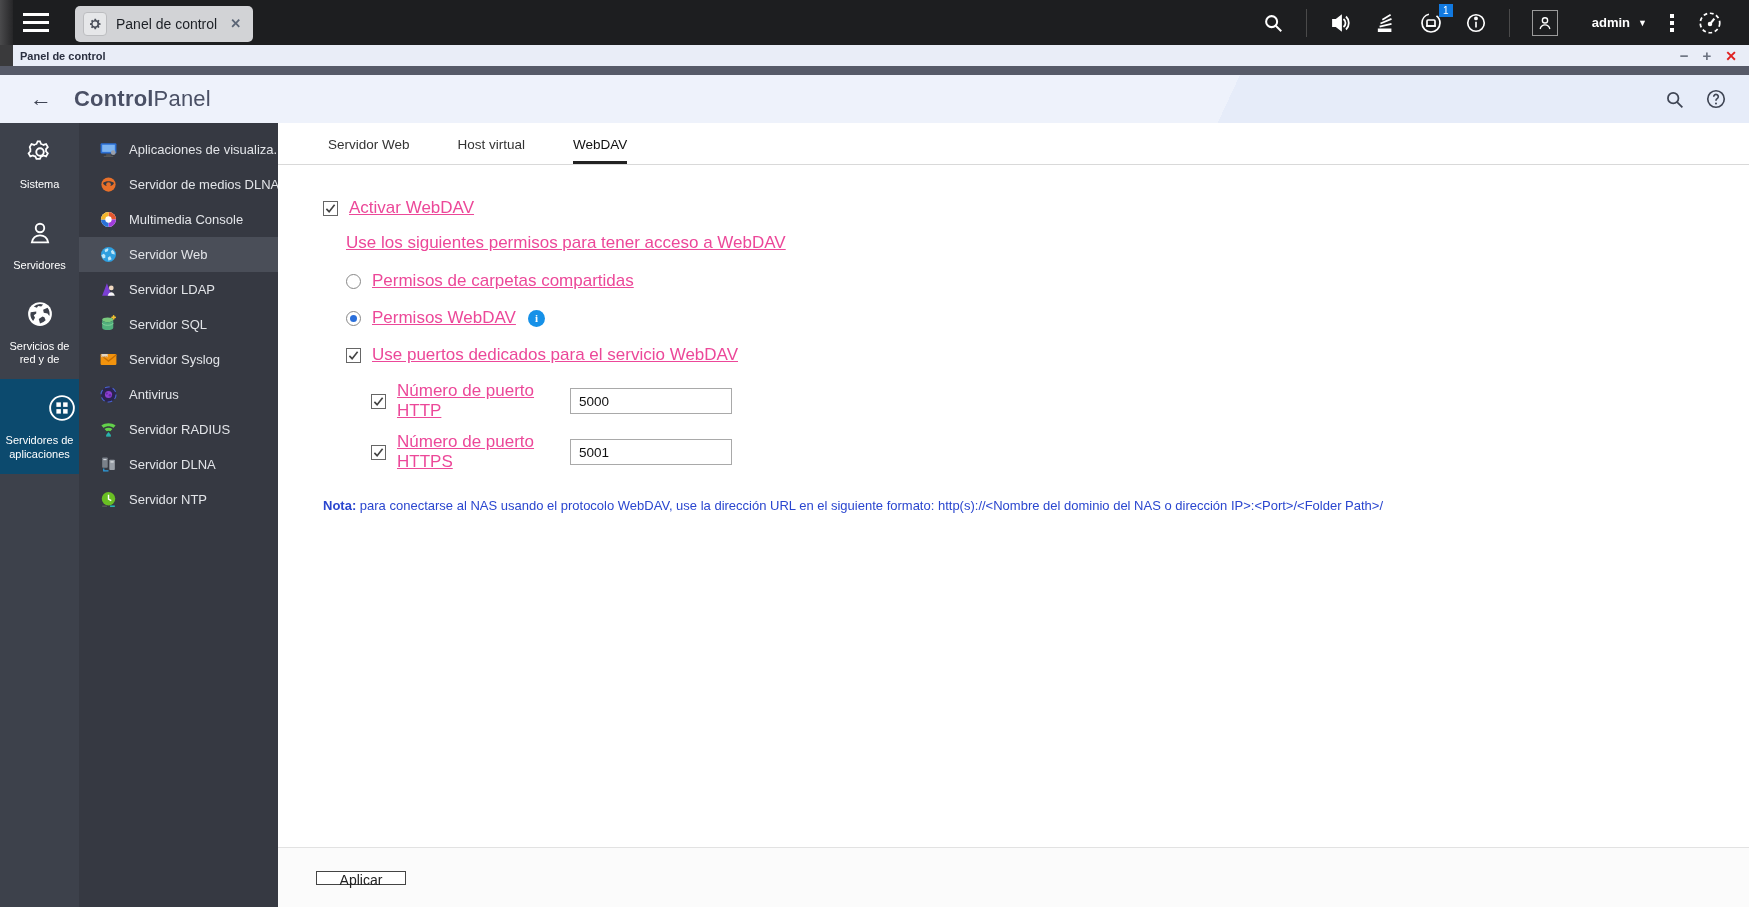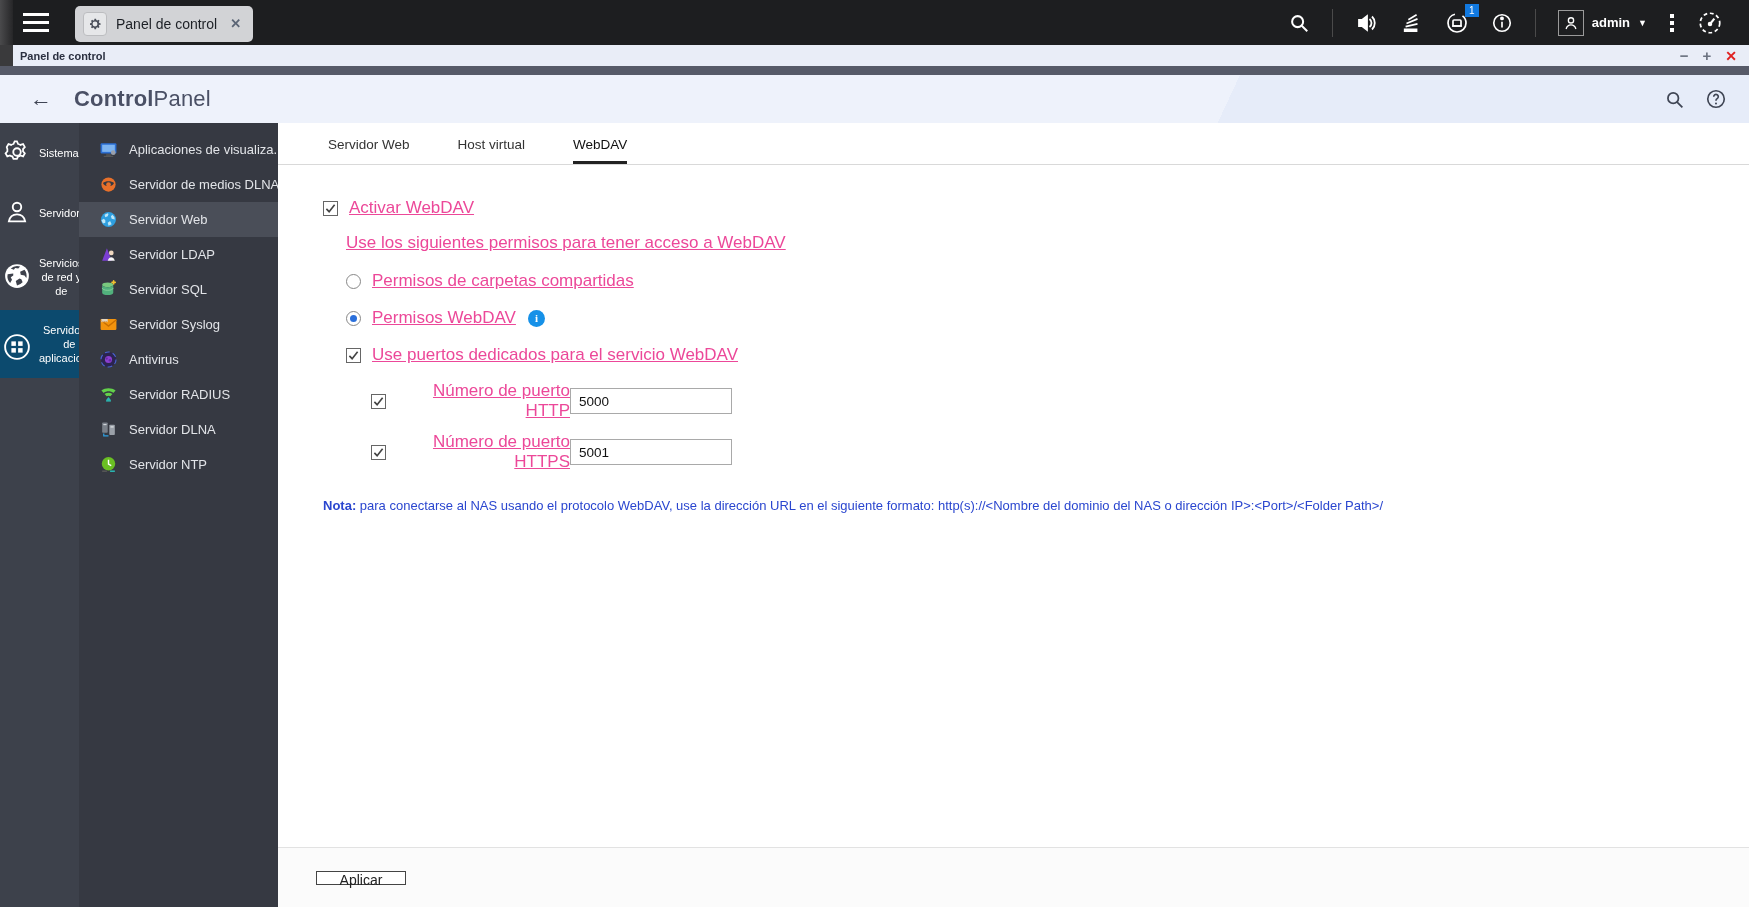--- a/index.html
+++ b/index.html
@@ -18,21 +18,21 @@
     border-radius:4px; display:flex; align-items:center; justify-content:center; }
   .desk-tab .label { font-size:14px; color:#1d2026; }
   .desk-tab .close { color:#5b6576; font-weight:bold; font-size:13px; padding-left:4px; }
   .top-icons { margin-left:auto; display:flex; align-items:center; gap:22px; padding-right:26px; color:#fff; }
   .top-icons .sep { width:1px; height:28px; background:#4a4a4a; }
   .iconbtn { position:relative; display:flex; align-items:center; justify-content:center; cursor:pointer; }
   .badge { position:absolute; top:-7px; right:-10px; background:#1179e0; color:#fff; font-size:10px;
     min-width:14px; height:13px; line-height:13px; text-align:center; padding:0 2px; }
   .user-cluster { display:flex; align-items:center; gap:8px; cursor:pointer; }
   .avatar-frame { width:26px; height:26px; border:1px solid #9a9a9a; display:flex; align-items:center; justify-content:center; }
-  .admin-name { font-size:13px; font-weight:bold; color:#fff; }
+  .admin-name { font-size:13px; font-weight:bold; color:#fff;margin-left:26px; }
   .caret { font-size:9px; color:#fff; }
 
   
   .wintitle { position:relative; height:21px; background:#e9edf7; display:flex; align-items:center; }
   .wintitle-edge { width:13px; align-self:stretch; background:#3a3a3c; }
   .wintitle .wtext { font-size:11px; font-weight:bold; color:#2b3040; padding-left:7px; }
   .winctrls { margin-left:auto; display:flex; align-items:center; gap:14px; padding-right:12px; }
   .winctrls span { font-weight:bold; cursor:pointer; line-height:1; }
   .wc-min,.wc-max { color:#6b7280; font-size:15px; }
   .wc-close { color:#e02020; font-size:14px; }
@@ -44,21 +44,21 @@
   .back-arrow { font-size:22px; color:#3f4554; cursor:pointer; margin-right:22px; }
   .apptitle { font-size:22px; color:#4a5065; letter-spacing:.2px; }
   .apptitle b { font-weight:bold; }
   .header-icons { margin-left:auto; display:flex; align-items:center; gap:20px; }
   .header-icons .iconbtn { color:#3f4554; }
 
   
   .mainbody { display:flex; height:784px; }
 
   .nav-rail { width:79px; background:#3d414b; display:flex; flex-direction:column; }
-  .rail-item { padding:14px 2px 12px; display:flex; flex-direction:row; align-items:center; gap:7px;
+  .rail-item { padding:14px 2px 12px; display:flex; flex-direction:column; align-items:center; gap:7px;
     color:#fff; cursor:pointer; text-align:center; }
   .rail-item .rlabel { font-size:11px; line-height:1.25; }
   .rail-item.active { background:#0c4a6e;align-items:flex-end; }
 
   .app-list { width:199px; background:#363942; padding-top:9px; overflow:hidden; }
   .app-item { height:35px; display:flex; align-items:center; gap:11px; padding-left:20px;
     color:#e2e4e8; font-size:13px; cursor:pointer; white-space:nowrap; }
   .app-item.selected { background:#4a4e58; }
   .app-ic { width:19px; height:19px; flex:0 0 19px; display:flex; align-items:center; justify-content:center; }
 
@@ -74,21 +74,21 @@
   .cb svg { display:block; }
   .rb { width:15px; height:15px; border:1.5px solid #888; border-radius:50%; background:#fff;
     display:inline-flex; align-items:center; justify-content:center; flex:0 0 15px; cursor:pointer; }
   .rb .dot { width:7px; height:7px; border-radius:50%; background:#2a6fdb; }
   .lbl { font-size:17px; color:#ec4899; margin-left:11px;text-decoration:underline; }
   .indent1 { margin-left:23px; }
   .info-ic { margin-left:12px; width:17px; height:17px; border-radius:50%; background:#1691e8; color:#fff;
     font-size:11px; font-weight:bold; font-family:"Liberation Serif", serif; display:inline-flex;
     align-items:center; justify-content:center; cursor:pointer; }
   .portrow { margin-left:48px; margin-bottom:11px; display:flex; align-items:center; }
-  .portrow .plabel { width:173px;text-align:right; }
+  .portrow .plabel { width:173px; }
   .portinput { width:162px; height:26px; border:1px solid #a9a9a9; font-size:13.5px; padding:0 8px;
     color:#111; font-family:"Liberation Sans", sans-serif; }
   .notetext { margin:26px 0 0 0; font-size:13px; color:#2a46cf; }
   .notetext b { font-weight:bold; }
 
   .footer { height:60px; border-top:1px solid #e2e2e2; background:#fbfbfb; display:flex; align-items:center;
     padding-left:38px; }
   .applybtn { min-width:90px; height:14px; background:#fff; border:1px solid #444; font-size:14px;
     color:#222; cursor:pointer; font-family:"Liberation Sans", sans-serif; }
 </style>
@@ -268,20 +268,33 @@
     <div class="app-item">
       <span class="app-ic">
         <svg width="19" height="19" viewBox="0 0 24 24">
             <circle cx="12" cy="12" r="9" fill="#e8702a"></circle>
             <path d="M5 10c3-3 11-3 14 0-1 3-4 4-7 4s-6-1-7-4z" fill="#363942"></path>
             <circle cx="12" cy="12" r="3" fill="#e8702a"></circle>
           </svg>
       </span>
       <span>Servidor de medios DLNA</span>
     </div>
+    <div class="app-item">
+      <span class="app-ic">
+        <svg width="19" height="19" viewBox="0 0 24 24">
+            <circle cx="12" cy="12" r="9.5" fill="#fff"></circle>
+            <path d="M12 2.5A9.5 9.5 0 0 1 21.5 12H12z" fill="#e4572e"></path>
+            <path d="M21.5 12A9.5 9.5 0 0 1 12 21.5V12z" fill="#a13bdb"></path>
+            <path d="M12 21.5A9.5 9.5 0 0 1 2.5 12H12z" fill="#2a72d8"></path>
+            <path d="M2.5 12A9.5 9.5 0 0 1 12 2.5V12z" fill="#f2b52c"></path>
+            <circle cx="12" cy="12" r="4" fill="#fff"></circle>
+          </svg>
+      </span>
+      <span>Multimedia Console</span>
+    </div>
     <div class="app-item selected">
       <span class="app-ic">
         <svg width="19" height="19" viewBox="0 0 24 24">
             <circle cx="12" cy="12" r="9.5" fill="#2e9fe0"></circle>
             <path fill="#bfe6f7" d="M11 4l-4 2 1 3 3-1 1-3zm6 2l-2 2 1 3 4 1a8 8 0 0 0-3-6zM6 11l-3 2 2 4 3-1 0-3zm8 3l-3 2 1 4 4-2z"></path>
           </svg>
       </span>
       <span>Servidor Web</span>
     </div>
     <div class="app-item">

